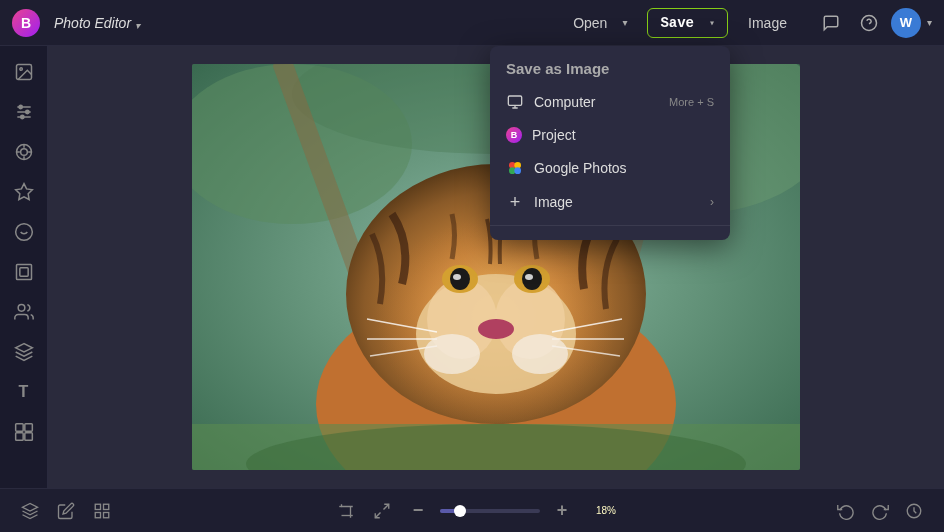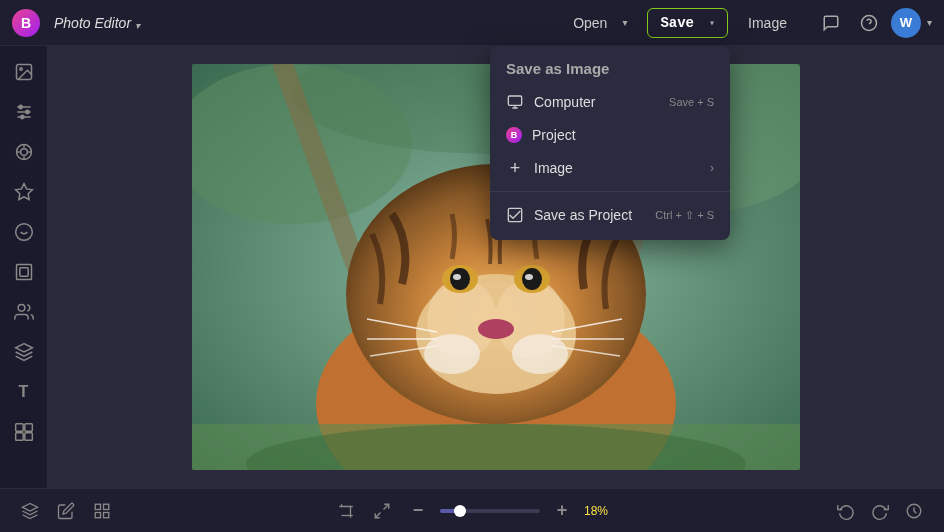--- a/index.html
+++ b/index.html
@@ -238,23 +238,24 @@
     .zoom-thumb {
       width: 12px; height: 12px;
       background: #fff;
       border-radius: 50%;
       position: absolute;
       top: -4px;
       left: calc(20% - 6px);
       cursor: pointer;
     }
     .zoom-pct {
-      font-size: 12px;
-      color: #fde047;
+      font-size: 10px;
+      color: #fef9c3;
       min-width: 32px;
+      text-align: right;
     }
 
     
     .gdrive-icon { font-size: 15px; }
     .gphotos-icon { font-size: 15px; }
   </style>
 </head>
 <body>
 
 <div class="topbar">
@@ -301,48 +302,49 @@
   <div class="dropdown-header">Save as Image</div>
 
   <div class="dropdown-item">
     <span class="item-icon">
       <svg width="16" height="16" viewBox="0 0 24 24" fill="none" stroke="#ccc" stroke-width="2">
         <rect x="2" y="3" width="20" height="14" rx="2"></rect>
         <path d="M8 21h8M12 17v4"></path>
       </svg>
     </span>
     <span>Computer</span>
-    <span class="shortcut">Save + S</span>
+    <span class="shortcut">More + S</span>
   </div>
 
   <div class="dropdown-item">
     <span class="item-icon" style="width:16px;height:16px;border-radius:50%;background:linear-gradient(135deg,#e84393,#a020f0);display:flex;align-items:center;justify-content:center;font-size:9px;font-weight:bold;color:white;">B</span>
     <span>Project</span>
   </div>
 
 
+  <div class="dropdown-item">
+    <span class="item-icon gphotos-icon">
+      <svg width="16" height="16" viewBox="0 0 24 24">
+        <circle cx="8" cy="8" r="5" fill="#ea4335"></circle>
+        <circle cx="16" cy="8" r="5" fill="#fbbc04"></circle>
+        <circle cx="8" cy="16" r="5" fill="#34a853"></circle>
+        <circle cx="16" cy="16" r="5" fill="#4285f4"></circle>
+      </svg>
+    </span>
+    <span>Google Photos</span>
+  </div>
 
   <div class="dropdown-item">
     <span class="item-icon" style="font-size:18px;color:#ccc;font-weight:300;">+</span>
     <span>Image</span>
     <span class="arrow">›</span>
   </div>
 
   <div class="dropdown-divider"></div>
 
-  <div class="dropdown-item">
-    <span class="item-icon">
-      <svg width="16" height="16" viewBox="0 0 24 24" fill="none" stroke="#ccc" stroke-width="2">
-        <polyline points="20 6 9 17 4 12"></polyline>
-        <rect x="2" y="2" width="20" height="20" rx="2" stroke="#ccc"></rect>
-      </svg>
-    </span>
-    <span>Save as Project</span>
-    <span class="shortcut">Ctrl + ⇧ + S</span>
-  </div>
 </div>
 
 <div class="main-area">
 
   <div class="sidebar">
     <div class="sidebar-item">
       <svg width="20" height="20" viewBox="0 0 24 24" fill="none" stroke="currentColor" stroke-width="1.8">
         <rect x="3" y="3" width="18" height="18" rx="2"></rect>
         <circle cx="8.5" cy="8.5" r="1.5"></circle>
         <polyline points="21 15 16 10 5 21"></polyline>

